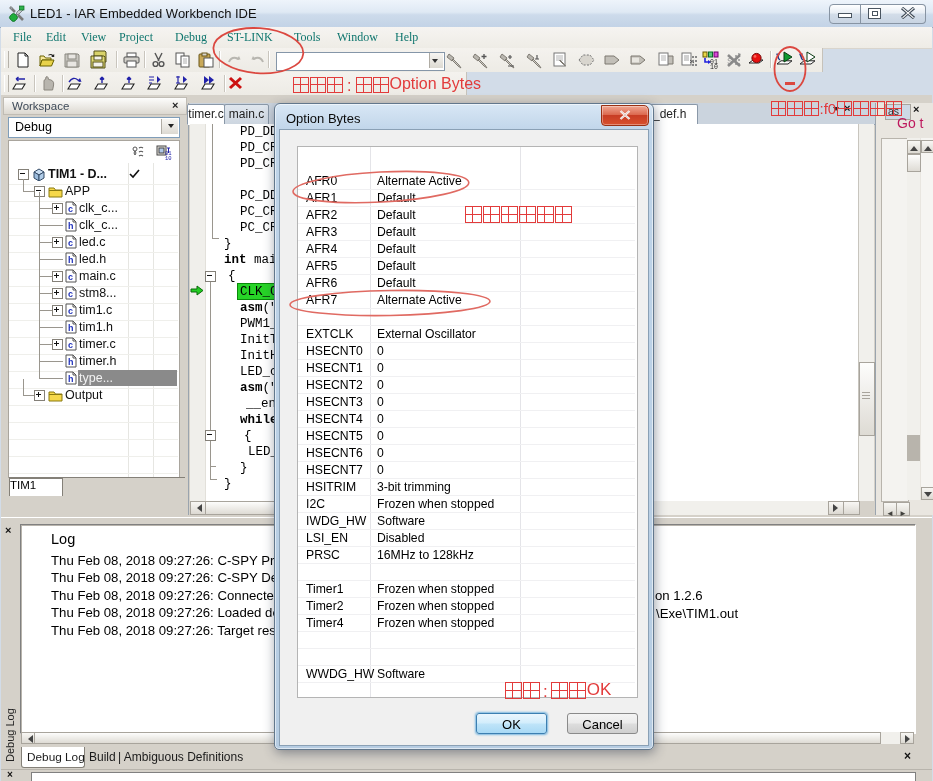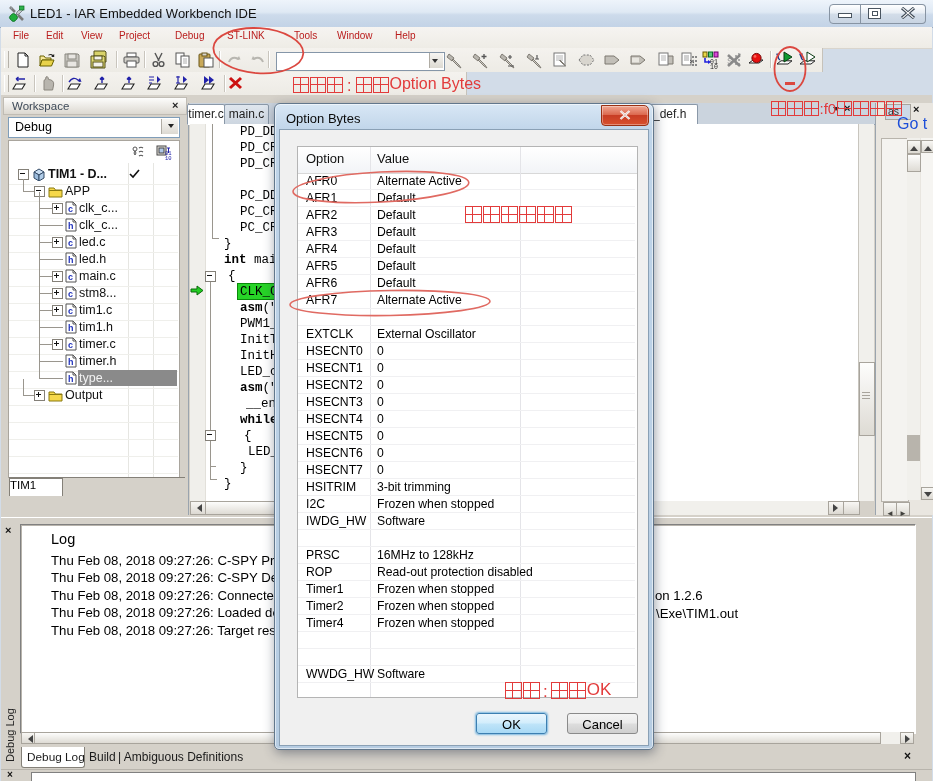--- a/index.html
+++ b/index.html
@@ -2,21 +2,21 @@
 <html><head><meta charset="utf-8">
 <style>
 html,body{margin:0;padding:0;}
 body{width:933px;height:781px;position:relative;overflow:hidden;font-family:"Liberation Sans",sans-serif;background:#d2dce8;}
 .abs{position:absolute;}
 
 #titlebar{left:0;top:0;width:933px;height:27px;background:linear-gradient(#eef4fb,#dfe9f4 45%,#cddbeb 55%,#c3d3e6);border-bottom:1px solid #98aabf;}
 #titletxt{left:30px;top:6px;font-size:13px;color:#111;}
 .capbtn{top:4px;height:18px;background:linear-gradient(#ffffff,#e7edf4 45%,#d3dde9 50%,#c8d4e2);border:1px solid #8794a3;}
 #menubar{left:1px;top:27px;width:931px;height:21px;background:linear-gradient(#f6f4f1,#eeece6);border-bottom:1px solid #d9d5cd;}
-.mi{top:3px;font-size:10px;color:#b91c1c;}
+.mi{top:3px;font-size:12px;color:#0f766e;font-family:Liberation Serif, serif;}
 #tb1{left:1px;top:48px;width:821px;height:24px;background:linear-gradient(#f4f2ee,#edebe5);border-right:1px solid #c6c2ba;}
 #tb2{left:1px;top:72px;width:465px;height:23px;background:linear-gradient(#f4f2ee,#edebe5);border-right:1px solid #c6c2ba;}
 .tbsep{top:3px;width:1px;height:17px;background:#c9c5bd;border-right:1px solid #fff;}
 .grip{left:3px;top:3px;width:3px;height:17px;border-left:1px solid #fff;border-right:1px solid #b5b1a9;}
 
 #maindock{left:1px;top:95px;width:931px;height:422px;background:#d5d1c9;}
 
 #wsheader{left:2px;top:2px;width:182px;height:16px;background:linear-gradient(#fdfdfc,#dcd8d0);border:1px solid #c0bcb4;font-size:11.5px;color:#3e4a58;}
 #wscombo{left:7px;top:22px;width:170px;height:19px;background:#fff;border:1px solid #7f9db9;}
 #filesbox{left:7px;top:45px;width:170px;height:336px;background:#fff;border:1px solid #a9a59d;}
@@ -531,21 +531,21 @@
 <div class="abs sbbtn" style="left:827px;top:406px;width:14px;height:12px">
       <span class="tri-r"></span>
     </div>
 <div class="abs sbbtn" style="left:842px;top:406px;width:15px;height:12px"></div>
 <div class="abs sbtrack" style="left:857px;top:29px;width:15px;height:377px;border-left:1px solid #c8c5be"></div>
 <div class="abs sbthumb" style="left:858px;top:267px;width:14px;height:72px"></div>
 <div class="abs" style="left:861px;top:297px;width:8px;height:1px;background:#a8a49c;box-shadow:0 3px 0 #a8a49c,0 6px 0 #a8a49c"></div>
 <div class="abs" style="left:874px;top:8px;width:57px;height:412px;background:#e9e6e0;border-left:1px solid #9aa4ae"></div>
 <div class="abs" style="left:884px;top:9px;width:24px;height:14px;background:#cdd9e6;border:1px solid #a8a49c;font-size:10.5px;color:#333"><span style="position:relative;left:2px;top:0">as</span></div>
 <div class="abs" style="left:912px;top:8px;font-size:11px;font-weight:bold;color:#111">×</div>
-<div class="abs" style="left:896px;top:20px;font-size:16px;color:#1d4ed8">Go t</div>
+<div class="abs" style="left:896px;top:20px;font-size:14px;color:#be185d">Go t</div>
 <div class="abs" style="left:880px;top:43px;width:26px;height:362px;background:#f4f3f0;border:1px solid #b8b4ac"></div>
 <div class="abs sbtrack" style="left:906px;top:43px;width:13px;height:362px"></div>
 <div class="abs sbbtn" style="left:906px;top:45px;width:12px;height:12px">
       <span class="tri-u"></span>
     </div>
 <div class="abs sbthumb" style="left:906px;top:59px;width:12px;height:16px"></div>
 <div class="abs" style="left:906px;top:340px;width:13px;height:26px;background:#b8b4ac"></div>
 <div class="abs" style="left:920px;top:43px;width:12px;height:362px;background:#f6f5f2"></div>
 <div class="abs sbbtn" style="left:920px;top:45px;width:11px;height:11px">
       <span class="tri-u"></span>
@@ -592,24 +592,20 @@
 <div class="abs" id="dlg">
 <div class="abs" id="dlgtitle" style="top:7px">Option Bytes</div>
 <div class="abs" id="dlgclose">
       <svg style="position:absolute;left:17px;top:4px" width="12" height="10">
         <path d="M1.5 1 L10.5 9 M10.5 1 L1.5 9" stroke="#fff" stroke-width="2.2"></path>
         <path d="M1.5 1 L10.5 9 M10.5 1 L1.5 9" stroke="#802010" stroke-width="0.6" opacity="0.4"></path>
       </svg>
     </div>
 <div class="abs" id="dlgclient">
 <div class="abs" id="dlgtable">
-<div class="abs" id="dthead">
-          <span style="position:absolute;left:8px;top:4px">Option</span>
-          <span style="position:absolute;left:79px;top:4px">Value</span>
-        </div>
 <div class="abs dcol" style="left:72px"></div>
         <div class="abs dcol" style="left:222px"></div>
 <div class="abs drow" style="top:25px">
           <span class="dopt">AFR0</span>
           <span class="dval">Alternate Active</span>
         </div>
 <div class="abs rowline" style="top:42px"></div>
 <div class="abs drow" style="top:42px">
           <span class="dopt">AFR1</span>
           <span class="dval">Default</span>
@@ -699,30 +695,30 @@
 <div class="abs drow" style="top:348px">
           <span class="dopt">I2C</span>
           <span class="dval">Frozen when stopped</span>
         </div>
 <div class="abs rowline" style="top:365px"></div>
 <div class="abs drow" style="top:365px">
           <span class="dopt">IWDG_HW</span>
           <span class="dval">Software</span>
         </div>
 <div class="abs rowline" style="top:382px"></div>
+<div class="abs drow" style="top:382px">
+          <span class="dopt">LSI_EN</span>
+          <span class="dval">Disabled</span>
+        </div>
 <div class="abs rowline" style="top:399px"></div>
 <div class="abs drow" style="top:399px">
           <span class="dopt">PRSC</span>
           <span class="dval"> 16MHz to 128kHz</span>
         </div>
 <div class="abs rowline" style="top:416px"></div>
-<div class="abs drow" style="top:416px">
-          <span class="dopt">ROP</span>
-          <span class="dval">Read-out protection disabled</span>
-        </div>
 <div class="abs rowline" style="top:433px"></div>
 <div class="abs drow" style="top:433px">
           <span class="dopt">Timer1</span>
           <span class="dval">Frozen when stopped</span>
         </div>
 <div class="abs rowline" style="top:450px"></div>
 <div class="abs drow" style="top:450px">
           <span class="dopt">Timer2</span>
           <span class="dval">Frozen when stopped</span>
         </div>

